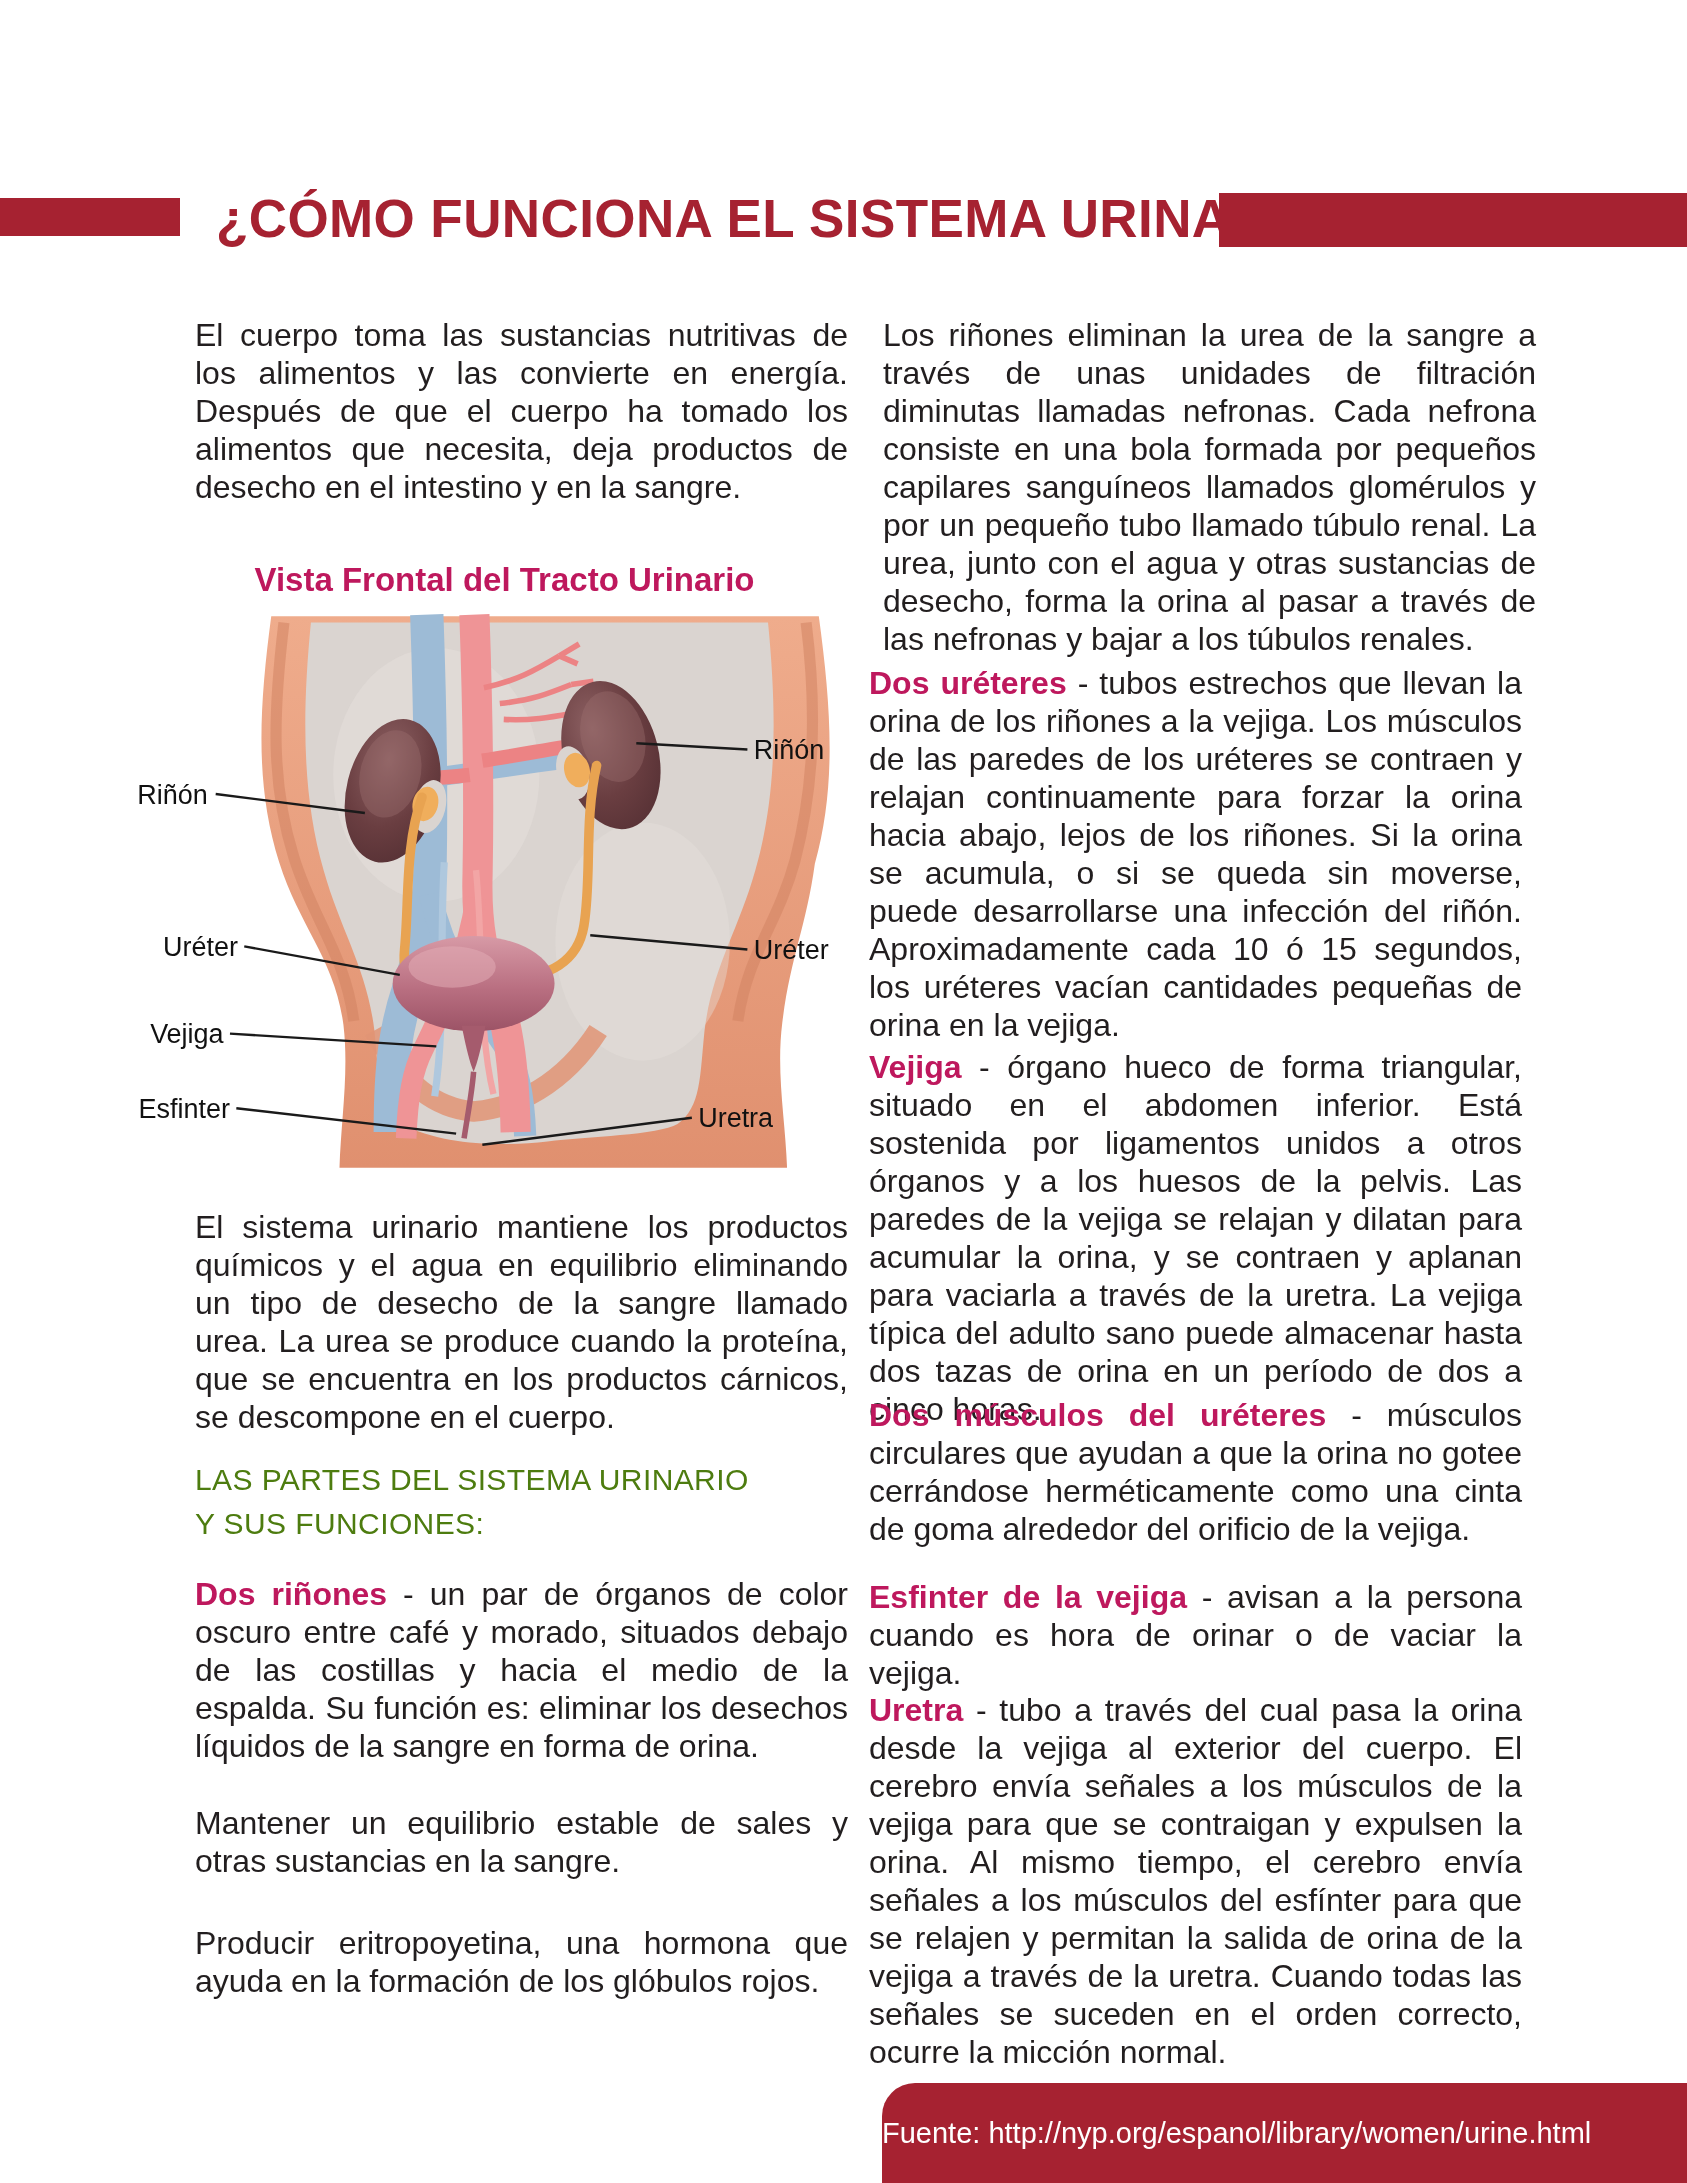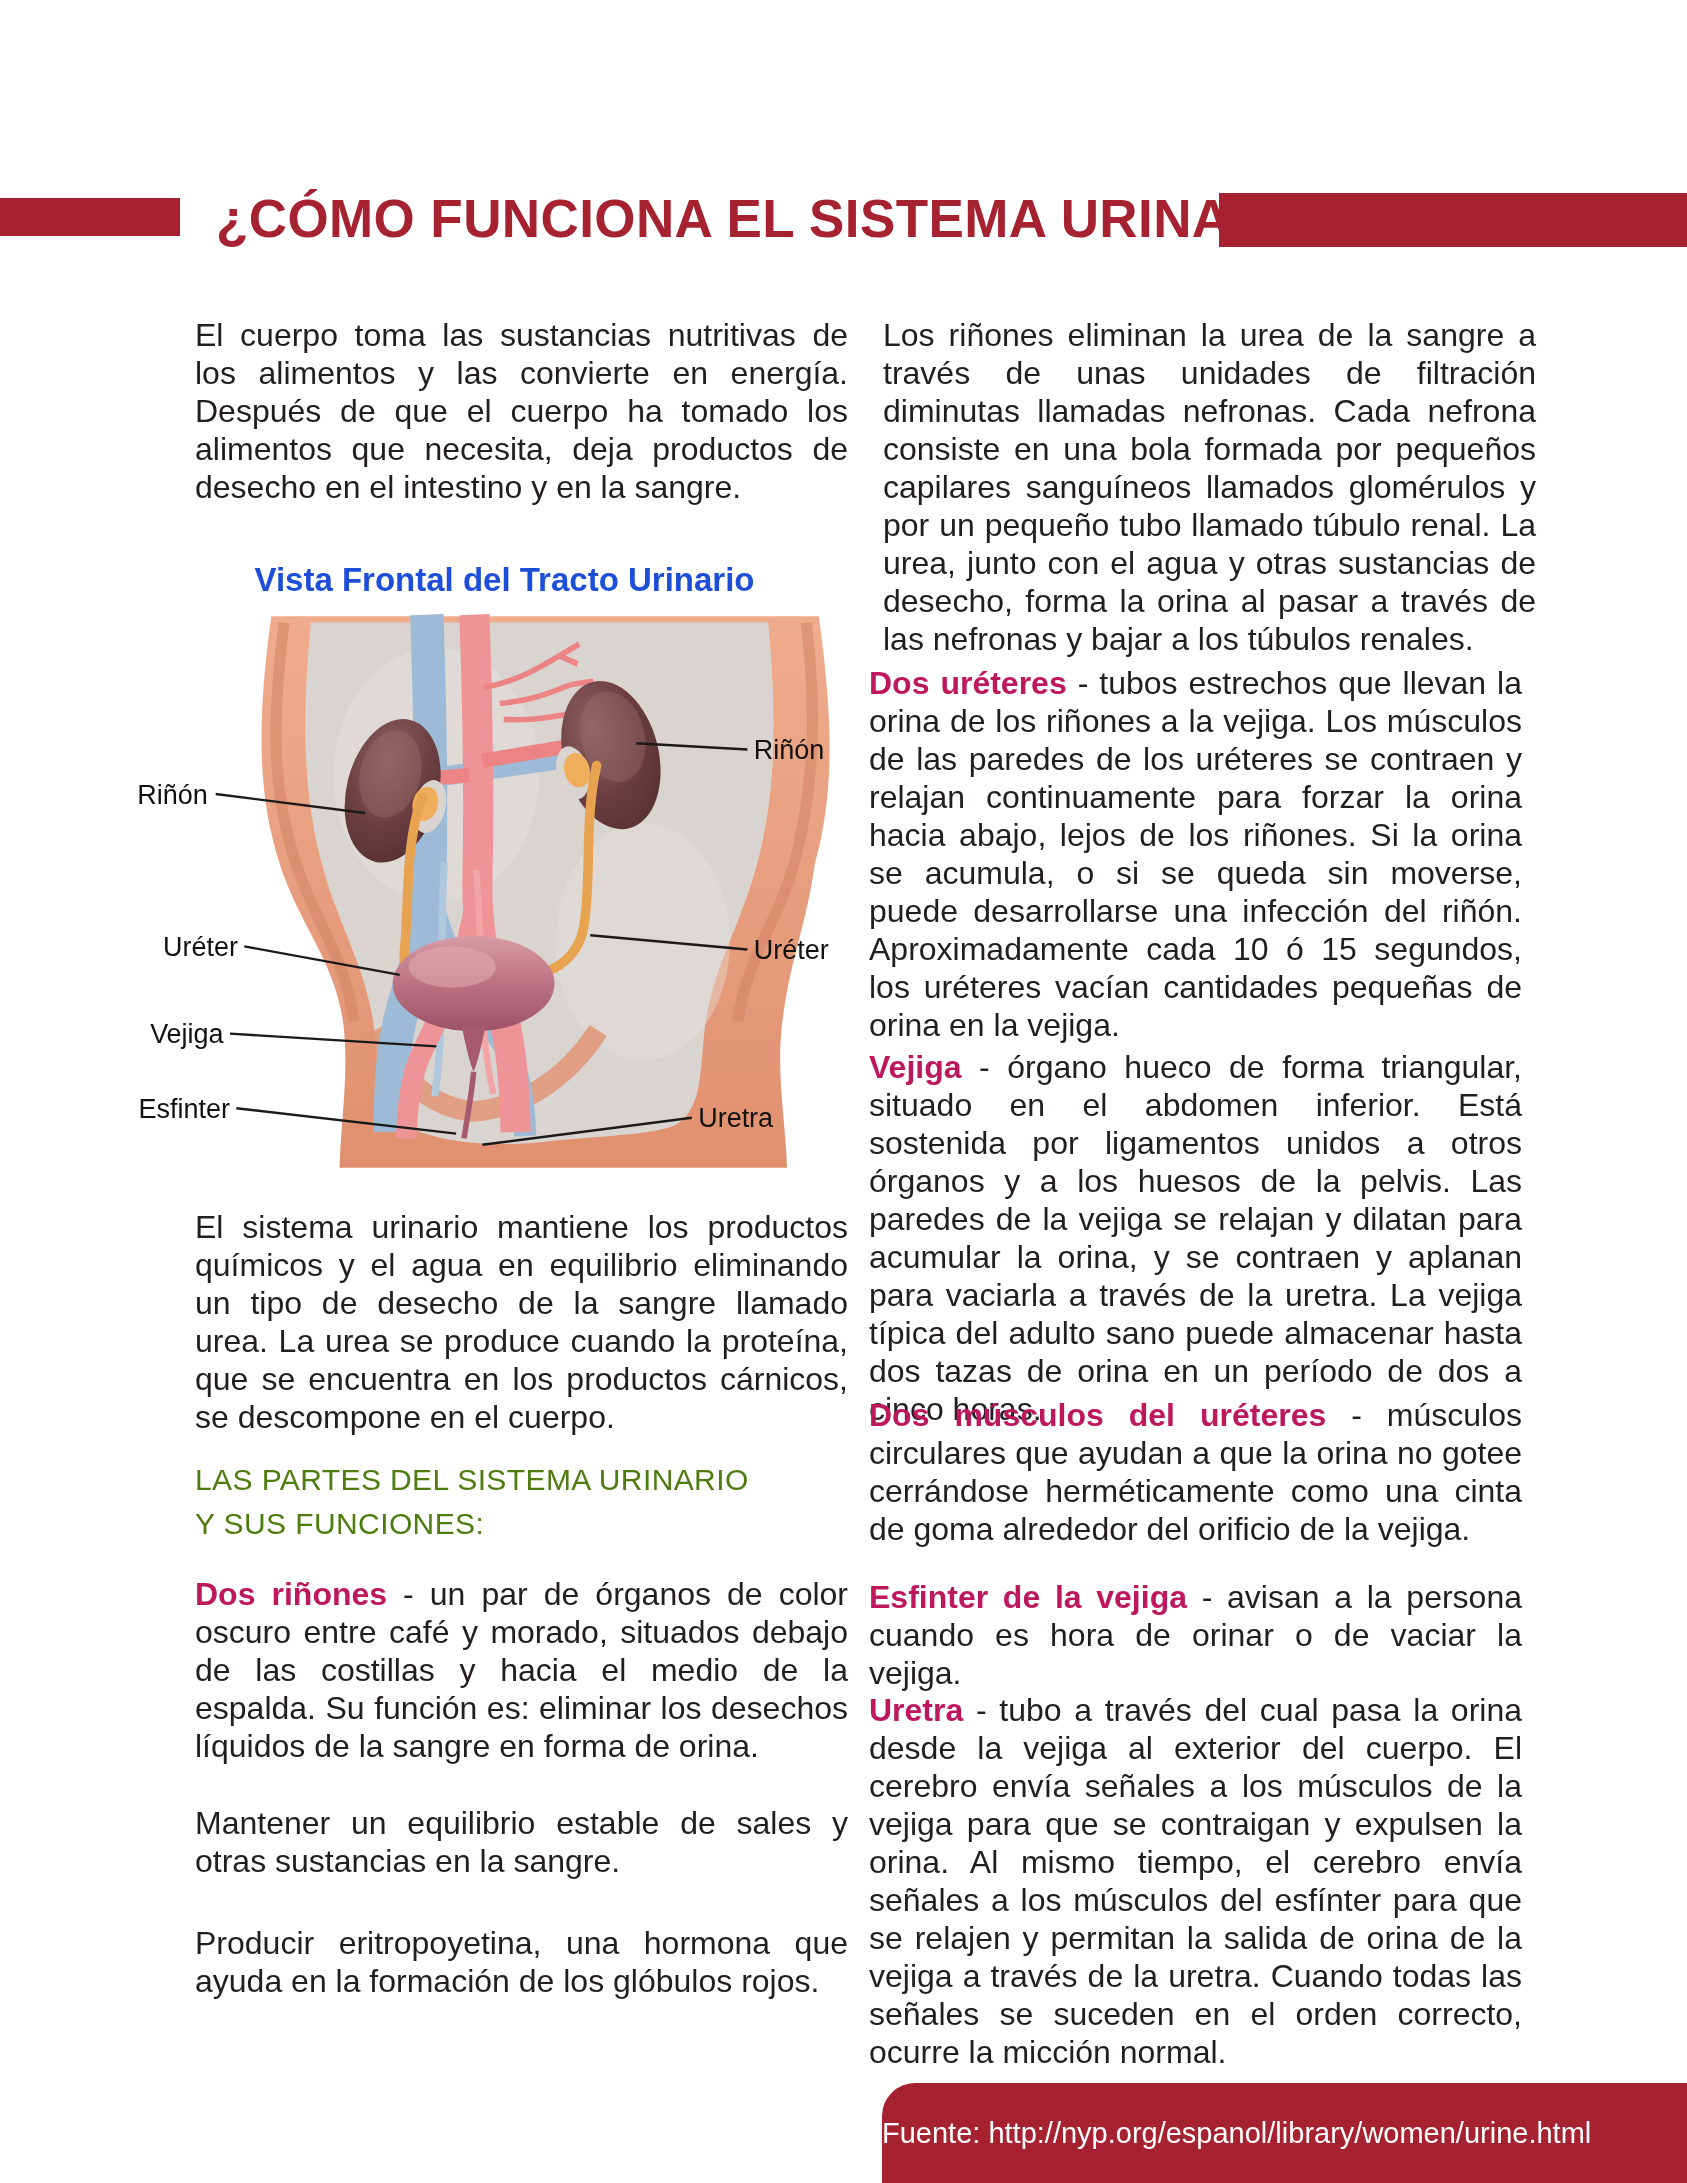--- a/index.html
+++ b/index.html
@@ -14,21 +14,21 @@
     line-height:56px; letter-spacing:0.4px;
   }
   .body-p {
     font-size:32px; line-height:38px; text-align:justify; margin:0;
     hyphens:auto; -webkit-hyphens:auto; color:#221e1f;
   }
   .term { color:#be185d; font-weight:700; }
   .section-heading {
     font-size:30px; font-weight:400; color:#4d7c0f; line-height:44px; letter-spacing:0.4px;
   }
-  .diagram-title { font-size:33px; font-weight:700; color:#1d4ed8; text-align:center; }
+  .diagram-title { font-size:33px; font-weight:700; color:#be185d; text-align:center; }
   .footer-box {
     background:#a62231; border-top-left-radius:33px;
     display:flex; align-items:center;
   }
   .footer-text { color:#ffffff; font-size:29px; white-space:nowrap; }
   svg text { font-family:"Liberation Sans", sans-serif; font-size:34px; fill:#111111; }
 </style>
 </head>
 <body>
 

